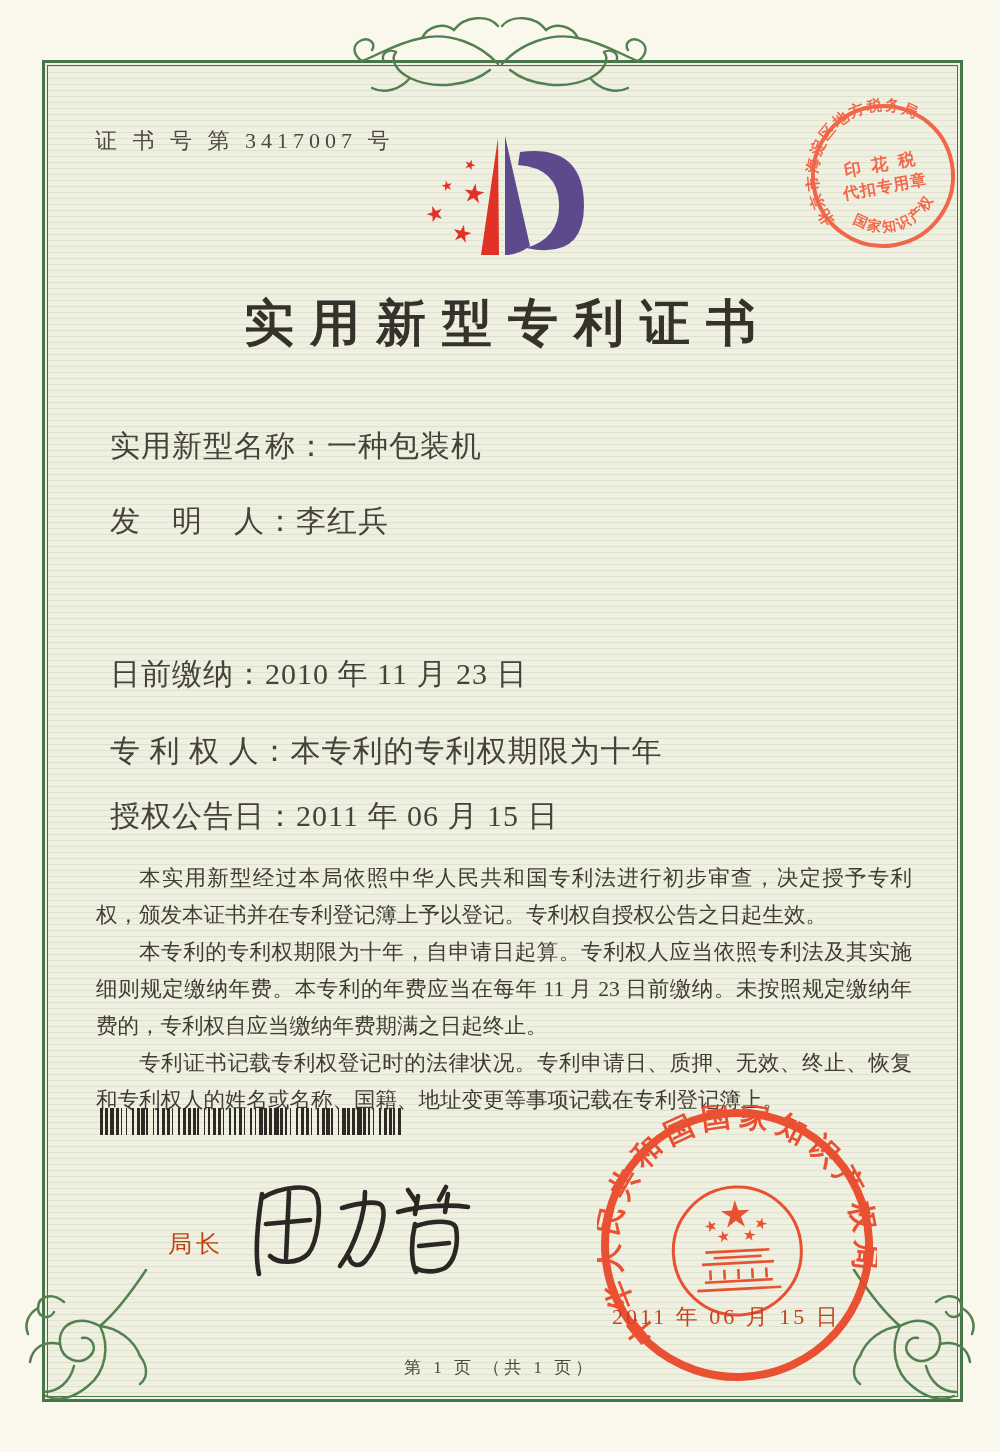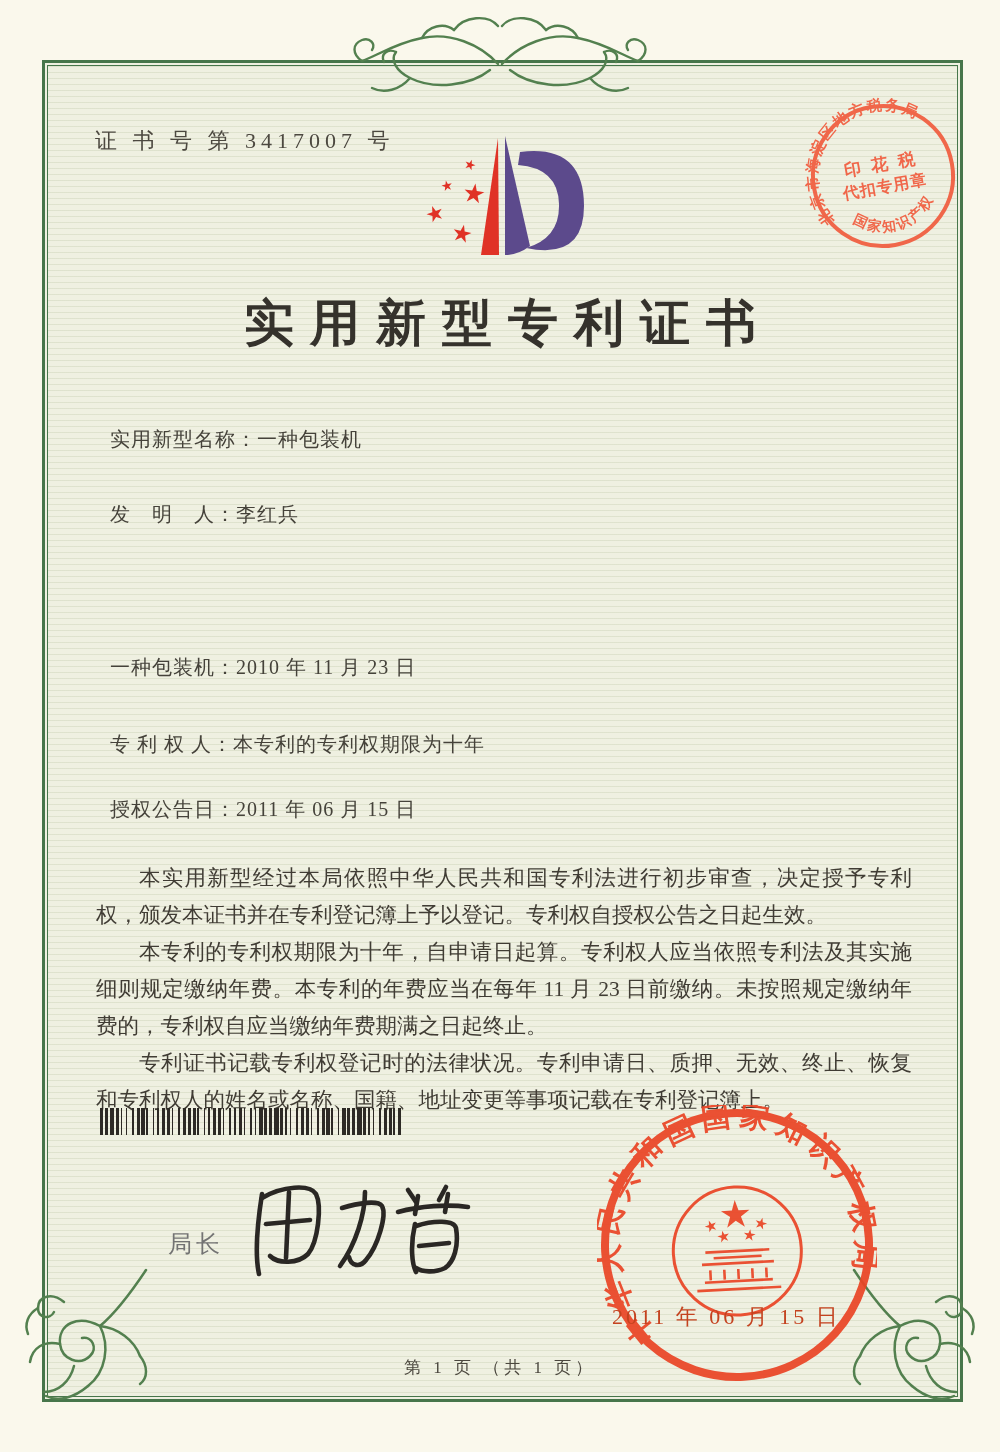--- a/index.html
+++ b/index.html
@@ -25,38 +25,38 @@
     position:absolute; left:95px; top:126px;
     font-size:22px; letter-spacing:5px; color:#4c4840;
   }
   .logo{ position:absolute; left:398px; top:128px; }
   .title{
     position:absolute; left:0; top:290px; width:1000px;
     text-align:center; font-size:50px; font-weight:700;
     letter-spacing:16px; color:#35322c; text-indent:16px;
   }
   .field{
-    position:absolute; left:110px; font-size:20px; color:#45423a;
+    position:absolute; left:110px; font-size:30px; color:#45423a;
     letter-spacing:1px; white-space:nowrap;
   }
   .paragraphs{
     position:absolute; left:96px; top:860px; width:816px;
     font-size:21.5px; line-height:37px; color:#403c34;
     text-align:justify;
   }
   .paragraphs p{ margin:0; text-indent:2em; }
   .barcode{
     position:absolute; left:100px; top:1108px; width:320px; height:27px;
     display:flex; overflow:hidden; align-items:stretch;
   }
   .barcode .bar{ background:#2d2a25; }
   .barcode .space{ background:transparent; }
   .signer-title{
     position:absolute; left:168px; top:1228px;
-    font-size:24px; letter-spacing:4px; color:#737373;
+    font-size:24px; letter-spacing:4px; color:#c2410c;
   }
   .signature{ position:absolute; left:232px; top:1168px; }
   .seal{ position:absolute; left:597px; top:1105px; }
   .seal-date{
     position:absolute; left:612px; top:1302px; width:220px;
     font-size:22px; letter-spacing:3px; color:#c4421f; white-space:nowrap;
   }
   .footer{
     position:absolute; left:0; top:1356px; width:1000px; text-align:center;
     font-size:17px; letter-spacing:4px; color:#4b473e;
@@ -167,21 +167,21 @@
 
   <div class="title">实用新型专利证书</div>
 
   <div class="field" style="top:426px">
     <span>实用新型名称：</span><span>一种包装机</span>
   </div>
   <div class="field" style="top:501px">
     <span>发　明　人：</span><span>李红兵</span>
   </div>
   <div class="field" style="top:654px">
-    <span>一种包装机：</span><span>2010 年 11 月 23 日</span>
+    <span>日前缴纳：</span><span>2010 年 11 月 23 日</span>
   </div>
   <div class="field" style="top:731px">
     <span>专 利 权 人：</span><span>本专利的专利权期限为十年</span>
   </div>
   <div class="field" style="top:796px">
     <span>授权公告日：</span><span>2011 年 06 月 15 日</span>
   </div>
 
   <div class="paragraphs">
     <p>本实用新型经过本局依照中华人民共和国专利法进行初步审查，决定授予专利权，颁发本证书并在专利登记簿上予以登记。专利权自授权公告之日起生效。</p>

